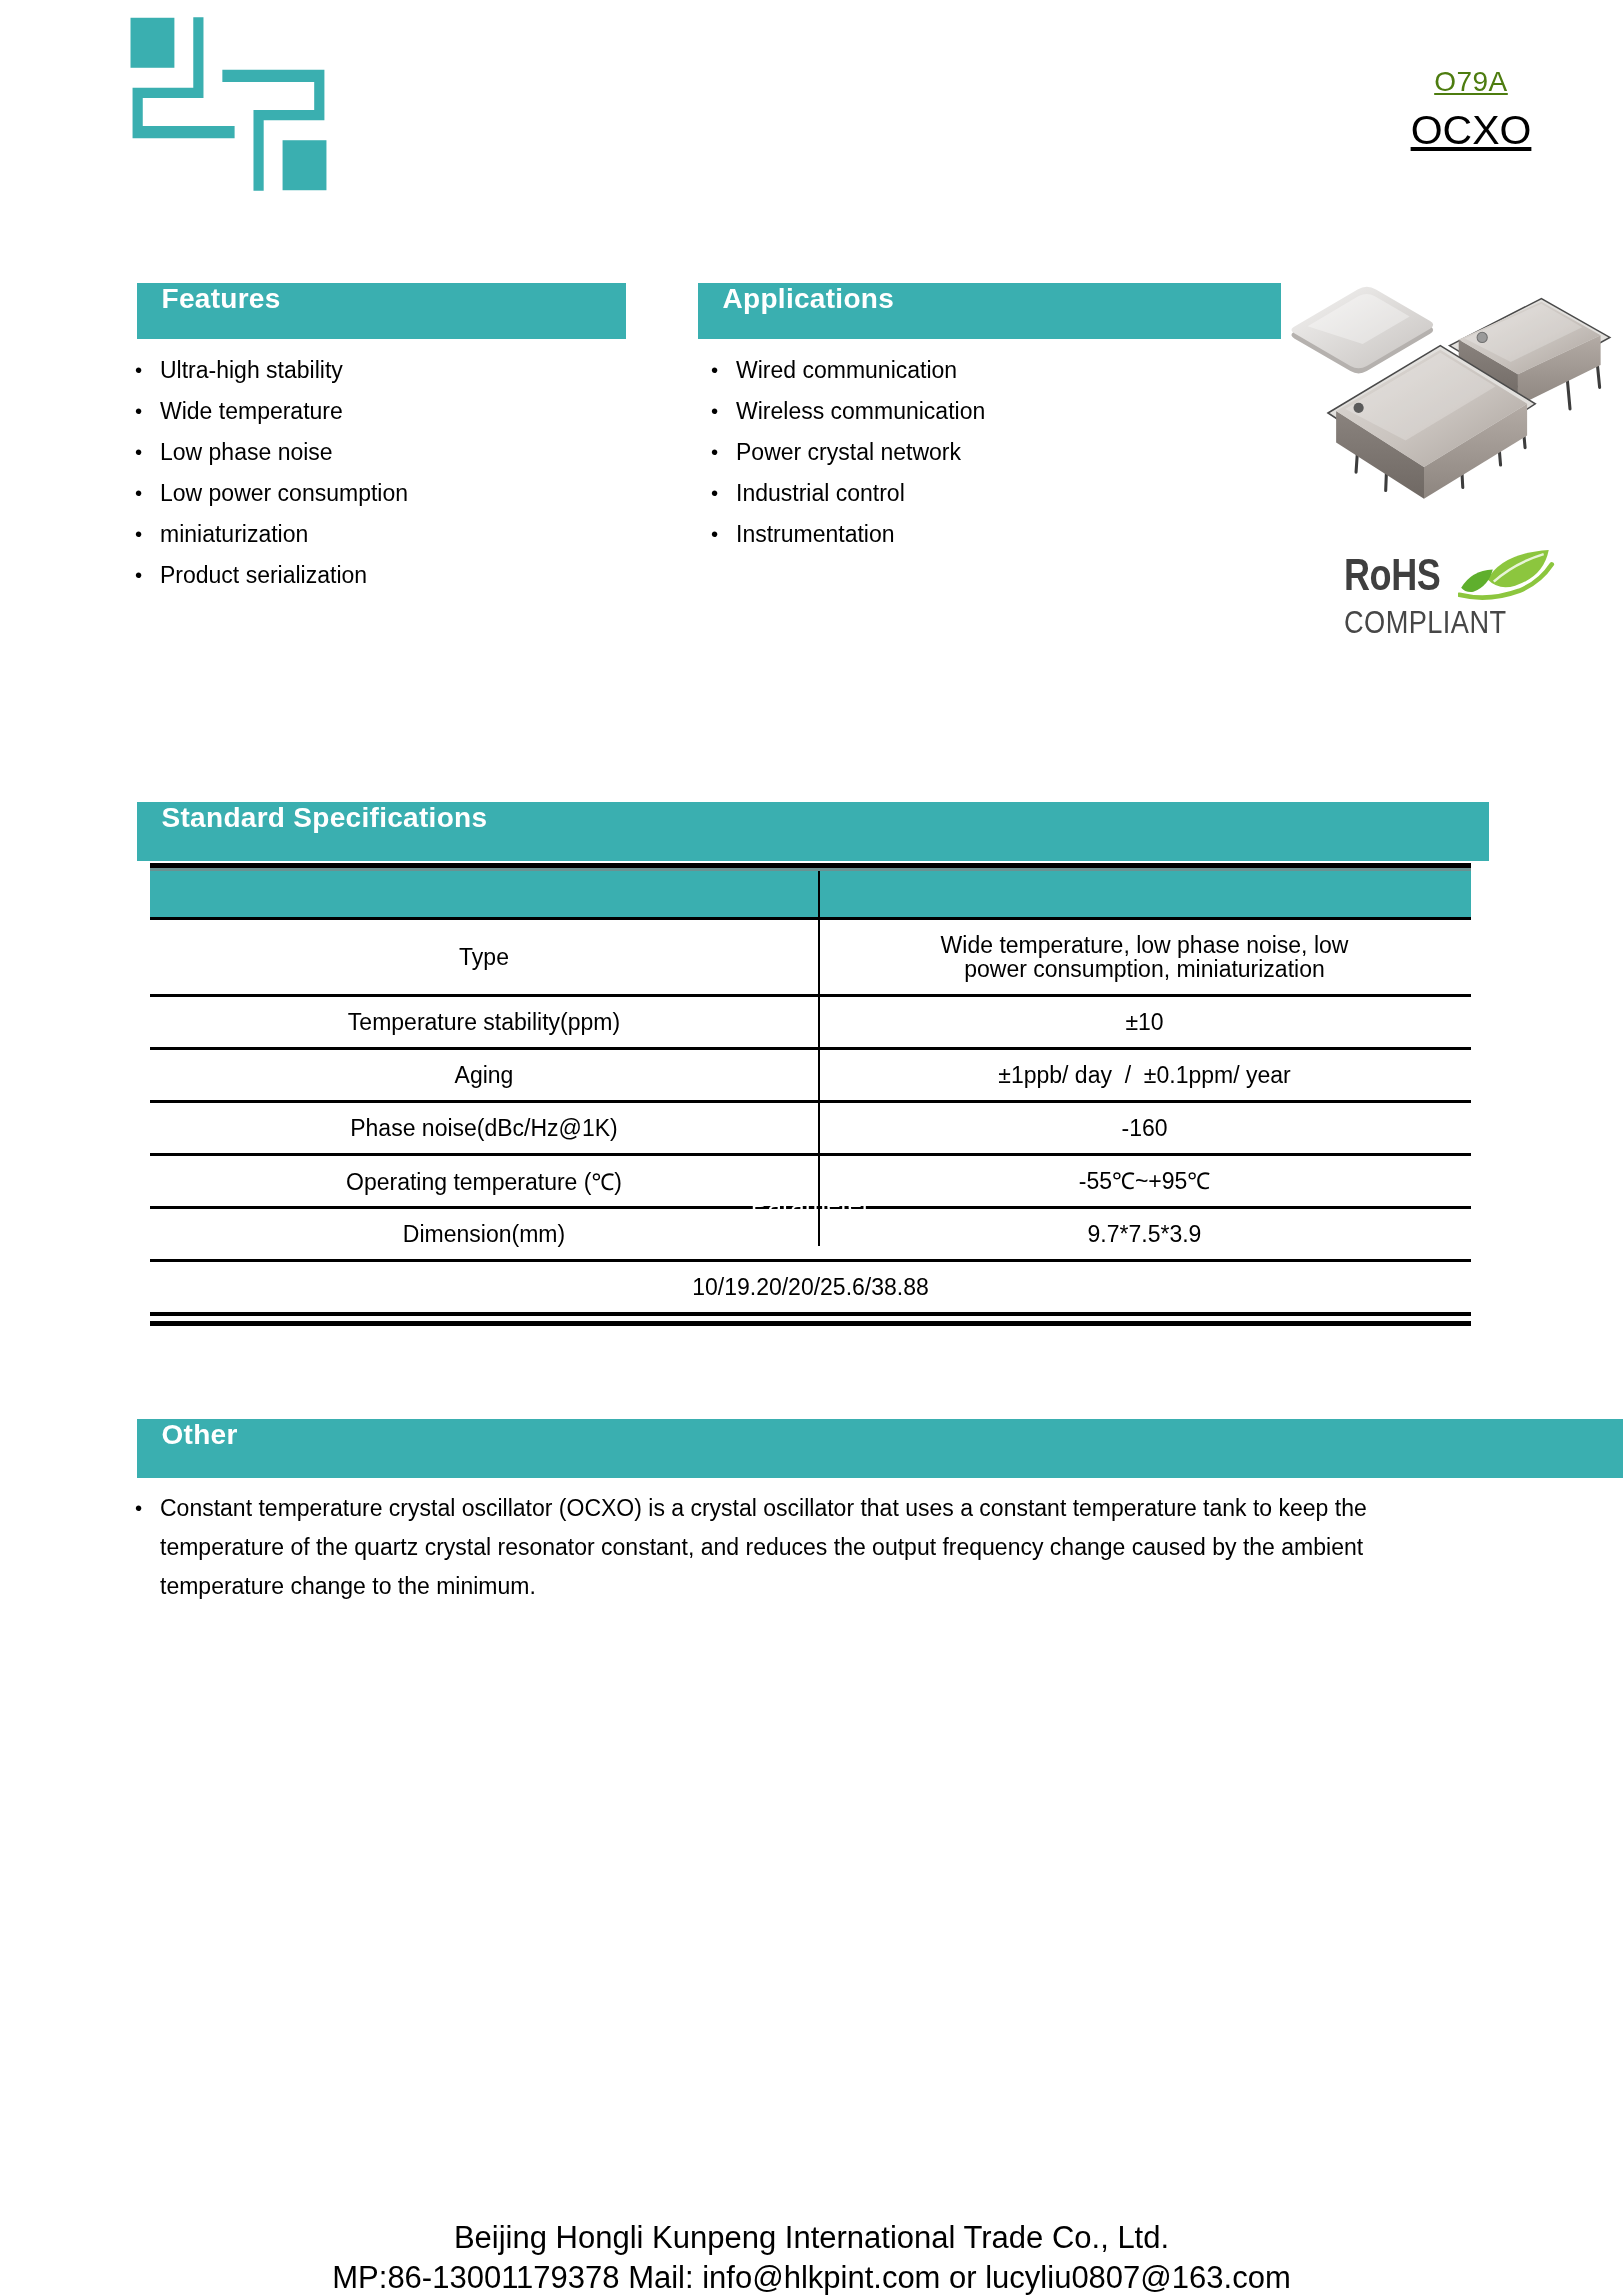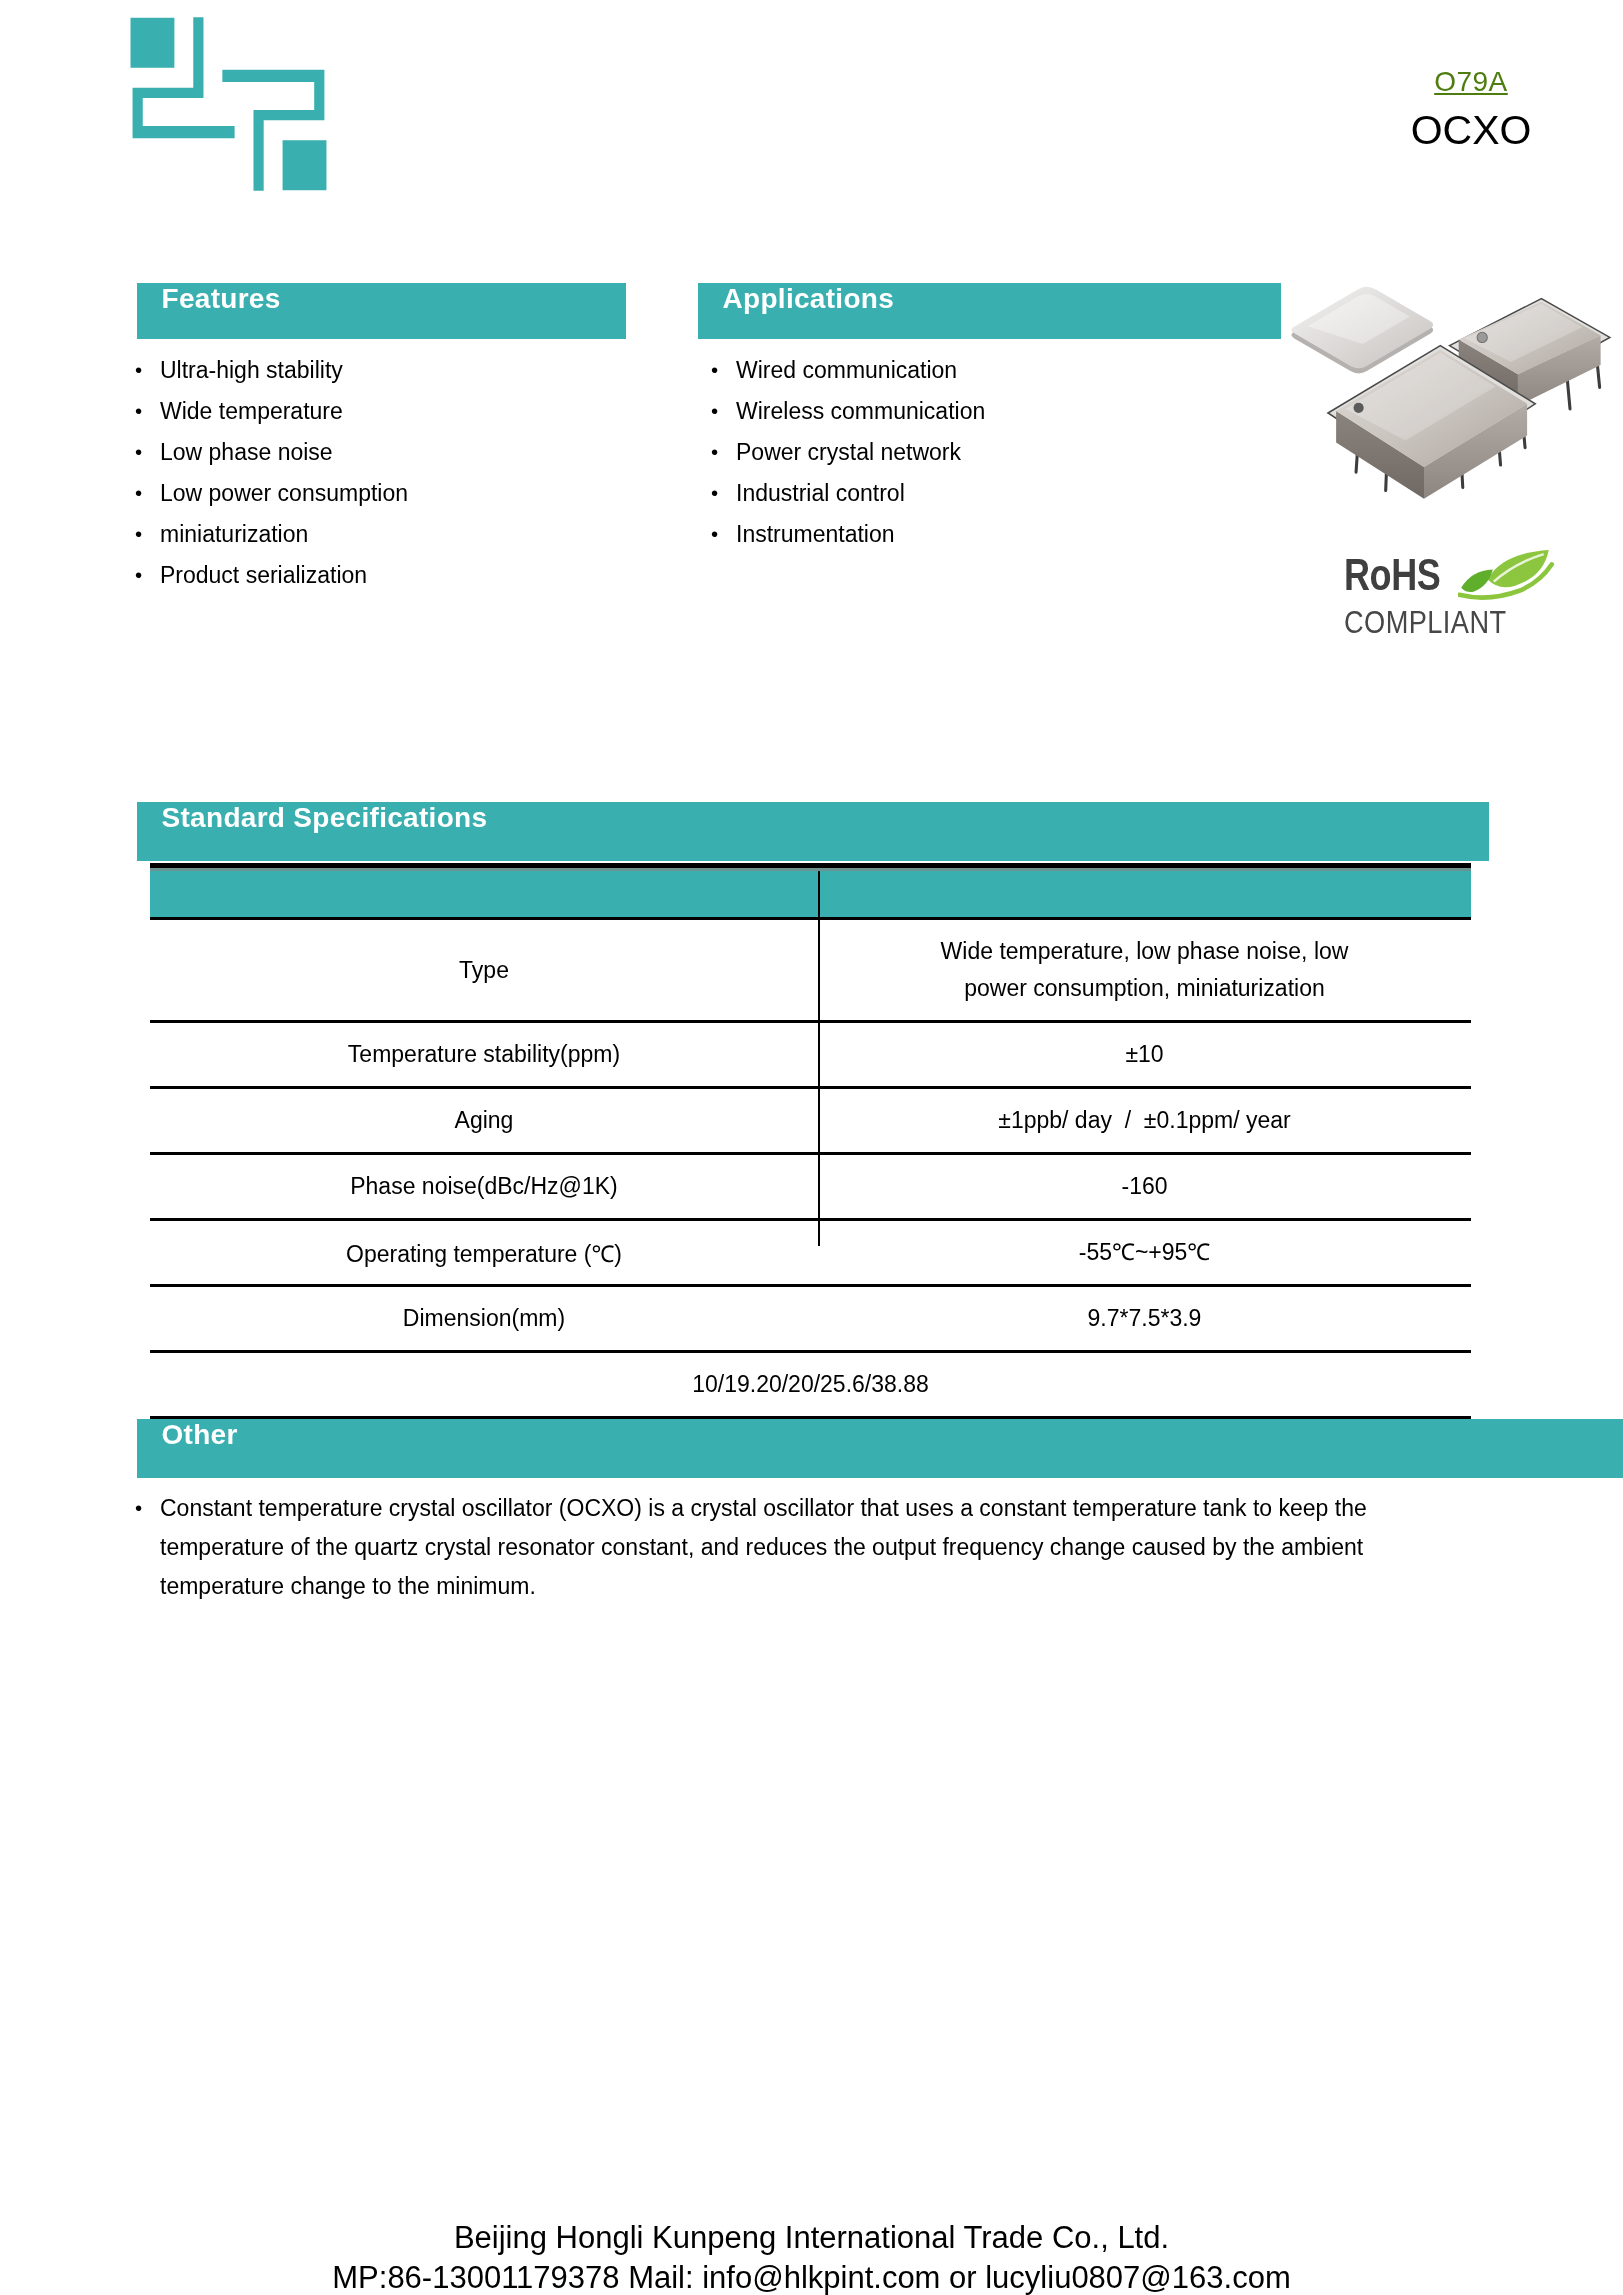--- a/index.html
+++ b/index.html
@@ -7,21 +7,21 @@
   body {
     width:1623px; height:2295px; position:relative; background:#ffffff;
     font-family:"Liberation Sans", sans-serif; color:#000; overflow:hidden;
   }
   .abs { position:absolute; }
 
   
   .logo { left:130px; top:15.3px; width:199px; height:178px; }
   .model-block { left:1389px; top:60px; width:164px; text-align:center; }
   .model-code { font-size:28px; line-height:44px; color:#4d7c0f; letter-spacing:0.5px;text-decoration:underline; }
-  .model-type { font-size:41px; line-height:47px; color:#000; margin-top:3.1px; }
+  .model-type { font-size:41px; line-height:47px; color:#000; margin-top:3.1px;text-decoration:underline; }
 
   
   .band {
     position:absolute; height:56px; background:#3AAFB0; color:#fff;
     display:flex; align-items:flex-start; padding-left:24.5px; box-sizing:border-box;
     font-size:28px; font-weight:700; letter-spacing:0.3px;
   }
   .band-features { left:137px; top:283px; width:489px; }
   .band-apps     { left:698px; top:283px; width:583px; }
   .band-specs    { left:137px; top:802px; width:1352px; height:59px; }
@@ -55,21 +55,21 @@
   .t-topline  { height:4.6px;  background:#000; }
   .t-wgap     { height:0.5px; }
   .t-grayline { height:3.1px;  background:#6b9191; }
   .t-header   { height:46px; background:#3AAFB0; display:flex; color:#fff; font-size:25.6px;flex-direction:column; }
   .t-header .t-cell { display:flex; align-items:center; justify-content:center; }
   .t-hline    { height:3.1px; background:#000; }
   .t-row { display:flex; min-height:43px; border-top:3.1px solid #000; font-size:23px; }
   .t-row:first-child { border-top:none; min-height:50px; }
   .t-cell.c-param { flex:0 0 668px; display:flex; align-items:center; justify-content:center; text-align:center; }
   .t-cell.c-value { flex:1; display:flex; align-items:center; justify-content:center; text-align:center; padding:13px 77px; box-sizing:border-box; }
-  .t-cell.c-value span { max-width:460px; line-height:37px; white-space:pre-wrap; }
+  .t-cell.c-value span { max-width:460px; line-height:24px; white-space:pre-wrap; }
   .t-b1, .t-b2 { height:4.1px; background:#000; }
   .t-bgap { height:5.1px; }
   .t-vline { position:absolute; left:668px; top:8.2px; width:2px; height:375px; background:#000; }
 
   
   .para { left:135px; top:1489px; width:1350px; display:flex; font-size:23px; line-height:39px; }
   .para .dot { width:25px; flex:0 0 25px; font-size:20.4px; }
   .para p { margin:0; flex:1; }
 
   

